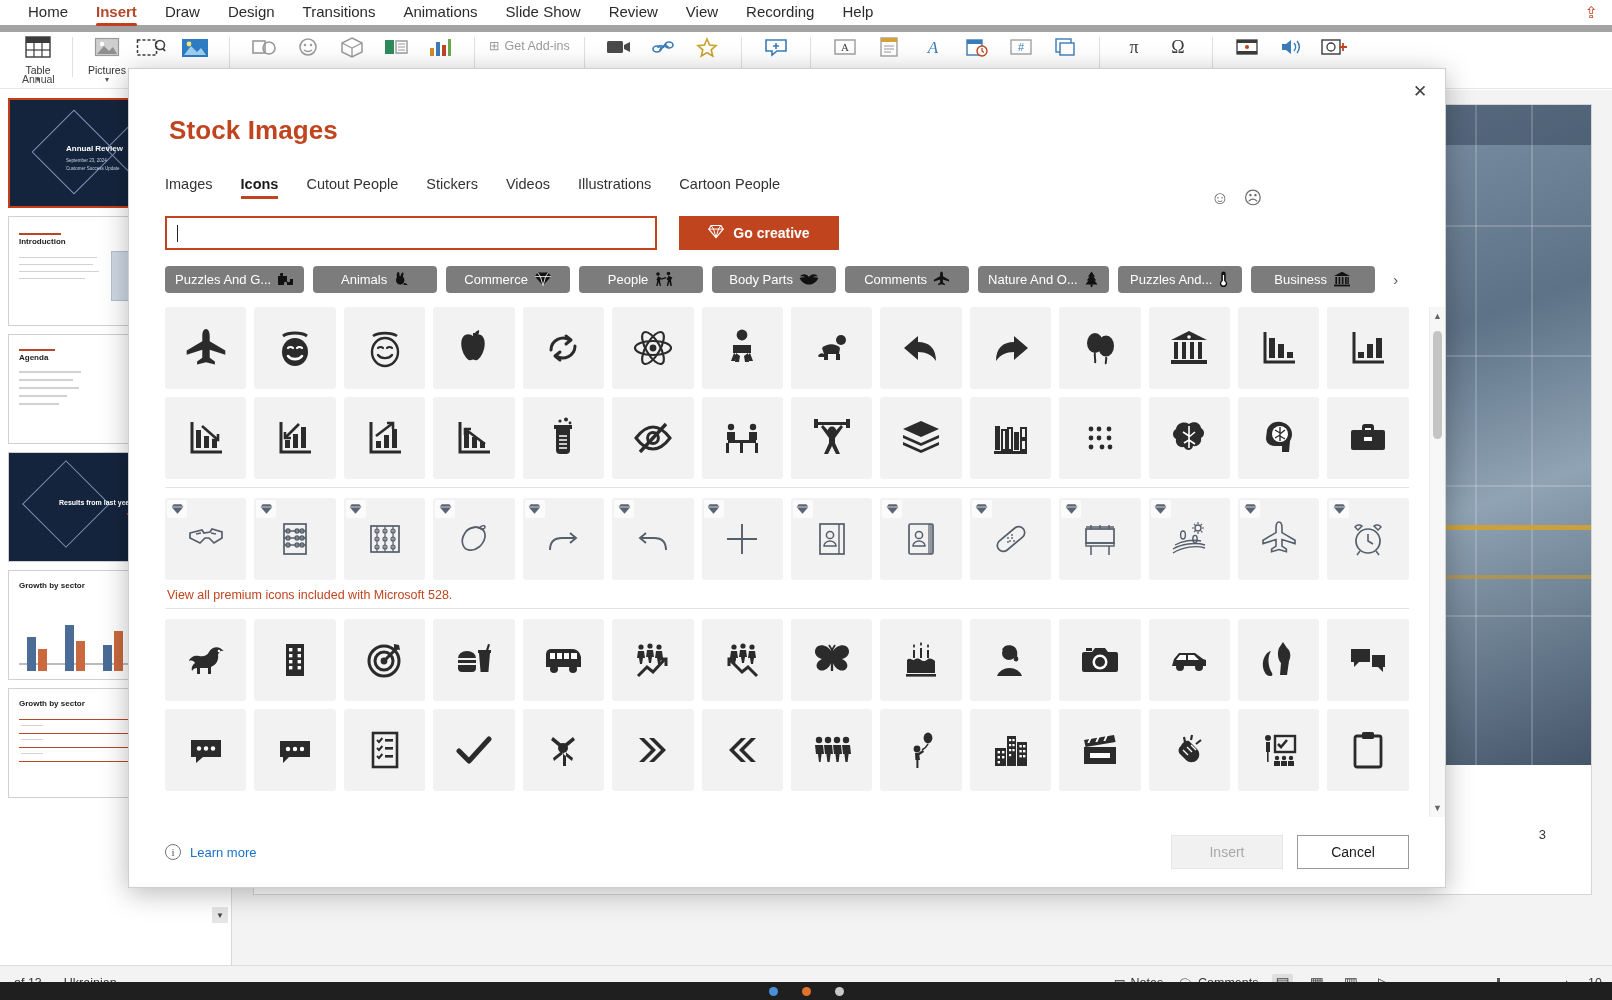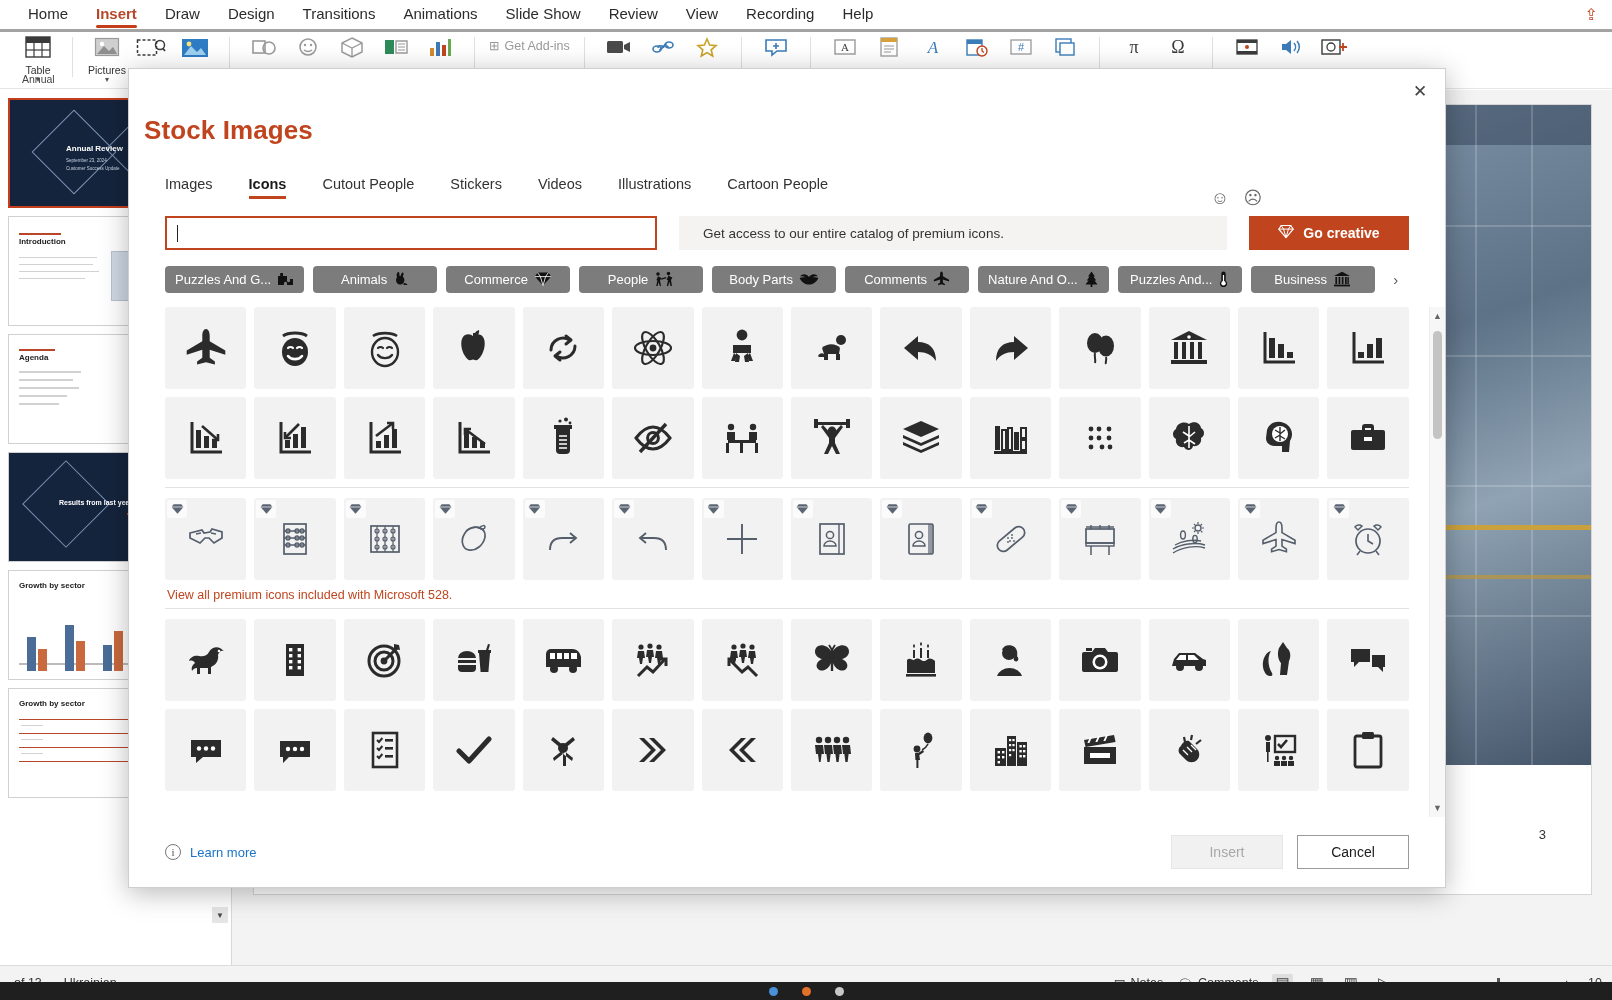--- a/index.html
+++ b/index.html
@@ -8,21 +8,21 @@
     width:1612px; height:1000px; overflow:hidden;
     font-family:"Liberation Sans", sans-serif;
     background:#ffffff; position:relative;
     -webkit-font-smoothing:antialiased;
   }
 
   
   .ribbon-tabs {
     height:32px; display:flex; align-items:center;
     padding-left:14px; gap:0px; background:#ffffff;
-    border-bottom:3px solid #a3a3a3;
+    border-bottom:7px solid #a3a3a3;
   }
   .ribbon-tab {
     font-size:15px; color:#2b2b2b; padding:4px 14px 6px 14px;
     position:relative; white-space:nowrap; cursor:default;
   }
   .ribbon-tab.active { color:#b7472a; font-weight:bold; }
   .ribbon-tab.active:after {
     content:""; position:absolute; left:14px; right:14px; bottom:0;
     height:3px; background:#c43e1c; border-radius:2px;
   }
@@ -123,23 +123,23 @@
     font-size:17px; color:#444; cursor:pointer;
   }
   .dlg-face {
     position:absolute; top:116px; width:26px; height:26px; border-radius:50%;
     display:flex; align-items:center; justify-content:center; font-size:18px; color:#6b6b6b;
   }
   .face-happy { right:212px; }
   .face-sad { right:179px; }
 
   .dlg-title {
-    margin:46px 0 0 15px; font-size:26px; color:#c0451f; font-weight:bold; letter-spacing:0.1px;
-  }
-  .dlg-tabs { display:flex; gap:8px; margin:22px 0 0 36px; }
+    margin:46px 0 0 40px; font-size:26px; color:#c0451f; font-weight:bold; letter-spacing:0.1px;
+  }
+  .dlg-tabs { display:flex; gap:0; margin:22px 0 0 36px; }
   .dlg-tab {
     font-size:14.5px; color:#333; padding:8px 14px 10px 14px;
     position:relative; cursor:pointer; white-space:nowrap;
   }
   .dlg-tab:first-child { padding-left:0; }
   .dlg-tab.active { font-weight:bold; color:#1b1b1b; }
   .dlg-tab.active:after {
     content:""; position:absolute; left:14px; right:14px; bottom:3px; height:3px; background:#c0451f;
   }
   .dlg-tab:first-child.active:after { left:0; }
@@ -650,23 +650,20 @@
       <div class="dlg-tab">Stickers</div>
       <div class="dlg-tab">Videos</div>
       <div class="dlg-tab">Illustrations</div>
       <div class="dlg-tab">Cartoon People</div>
     </div>
 
     <div class="search-row">
       <div class="searchbox">
         <span class="caret"></span>
         <input type="text" value="" placeholder="" style="">
-      </div>
-      <div class="promo">
-        <span>Get access to our entire catalog of premium icons.</span>
       </div>
       <div class="go-premium">
         <span>
           <svg width="16" height="15" viewBox="0 0 16 15">
               <path d="M3.2 1.5 h9.6 l2.4 3.6 L8 13.6 L0.8 5.1 Z" fill="none" stroke="#fff" stroke-width="1.2"></path>
               <path d="M0.8 5.1 h14.4 M3.2 1.5 L5.6 5.1 L8 13.6 L10.4 5.1 L12.8 1.5" fill="none" stroke="#fff" stroke-width="1"></path>
             </svg>
         </span>
         <span>Go creative</span>
       </div>

